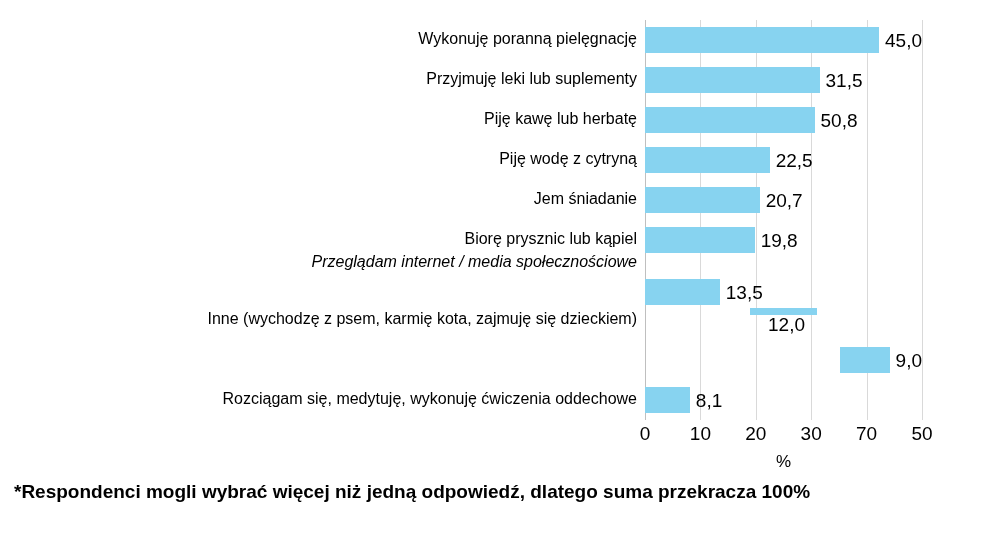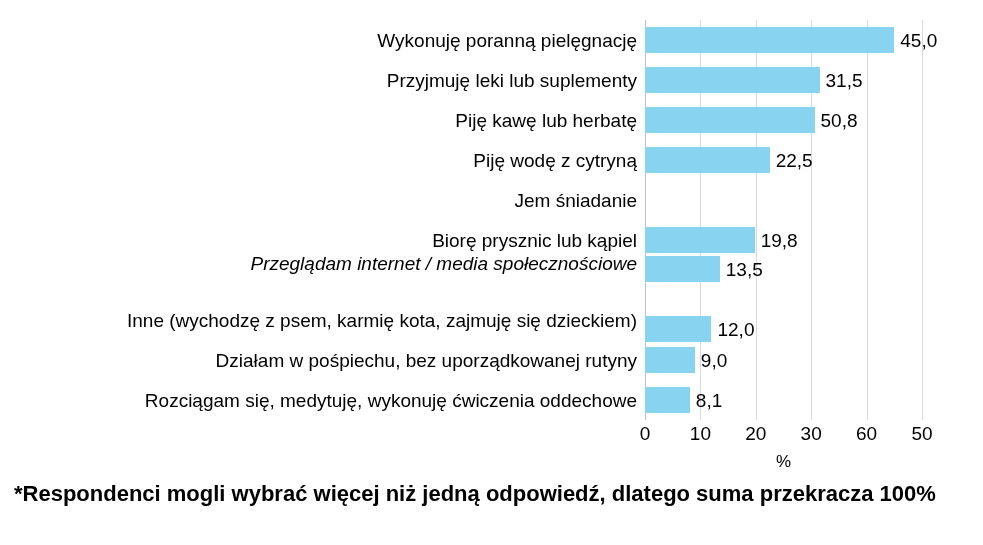--- a/index.html
+++ b/index.html
@@ -21,21 +21,20 @@
     box-sizing: border-box;
   }
 
   
   .plot-area {
     position: absolute;
     left: 645px;
     top: 20px;
     width: 277px;   
     height: 400px;
-    padding-left: 40px;
   }
   .gridlines {
     position: absolute;
     inset: 0;
     pointer-events: none;
   }
   .gridline {
     position: absolute;
     top: 0;
     bottom: 0;
@@ -79,21 +78,21 @@
     position: absolute;
     left: 0;
     top: 20px;
     width: 637px;
     height: 400px;
   }
   .cat-label {
     position: absolute;
     right: 0;
     text-align: right;
-    font-size: 19px;
+    font-size: 16px;
     line-height: 1;
     white-space: nowrap;
     color: #000;
   }
 
   
   .xticks {
     position: absolute;
     left: 645px;
     top: 424px;
@@ -115,41 +114,40 @@
     width: 277px;
     text-align: center;
     font-size: 17px;
     color: #000;
   }
 
   .footnote {
     position: absolute;
     left: 14px;
     top: 481px;
-    font-size: 22px;
+    font-size: 19px;
     font-weight: bold;
     color: #000;
     white-space: nowrap;
   }
 </style>
 </head>
 <body>
 
 <div class="chart-wrap">
 
   <div class="cat-labels">
       <div class="cat-label" style="top: 11px;">Wykonuję poranną pielęgnację</div>
       <div class="cat-label" style="top: 51px; margin-left: 25px;">Przyjmuję leki lub suplementy</div>
       <div class="cat-label" style="top: 91px;">Piję kawę lub herbatę</div>
       <div class="cat-label" style="top: 131px;">Piję wodę z cytryną</div>
       <div class="cat-label" style="top: 171px;">Jem śniadanie</div>
       <div class="cat-label" style="top: 211px;">Biorę prysznic lub kąpiel</div>
       <div class="cat-label" style="top: 234px; font-style: italic;">Przeglądam internet / media społecznościowe</div>
       <div class="cat-label" style="top: 291px;">Inne (wychodzę z psem, karmię kota, zajmuję się dzieckiem)</div>
-      <div class="cat-label" style="top: 331px;">Działam w pośpiechu, bez uporządkowanej rutyny</div>
       <div class="cat-label" style="top: 371px;">Rozciągam się, medytuję, wykonuję ćwiczenia oddechowe</div>
     </div>
 
   <div class="plot-area">
     <div class="gridlines">
         <div class="gridline" style="left: 0px;"></div>
         <div class="gridline" style="left: 55.4px;"></div>
         <div class="gridline" style="left: 110.8px;"></div>
         <div class="gridline" style="left: 166.2px;"></div>
         <div class="gridline" style="left: 221.6px;"></div>
@@ -166,47 +164,51 @@
           <span class="bar-value">31,5</span>
         </div>
         <div class="row" style="top: 87px; height: 26px;">
           <div class="bar" style="width: 169.524px; background: rgb(135, 211, 240);"></div>
           <span class="bar-value">50,8</span>
         </div>
         <div class="row" style="top: 127px; height: 26px;">
           <div class="bar" style="width: 124.65px; background: rgb(135, 211, 240);"></div>
           <span class="bar-value">22,5</span>
         </div>
+        <div class="row" style="top: 167px; height: 26px;">
+          <div class="bar" style="width: 114.678px; background: rgb(135, 211, 240);"></div>
+          <span class="bar-value">20,7</span>
+        </div>
         <div class="row" style="top: 207px; height: 26px;">
           <div class="bar" style="width: 109.692px; background: rgb(135, 211, 240);"></div>
           <span class="bar-value">19,8</span>
         </div>
-        <div class="row" style="top: 236px; height: 26px;">
+        <div class="row" style="top: 259px; height: 26px;">
           <div class="bar" style="width: 74.79px; background: rgb(135, 211, 240);"></div>
           <span class="bar-value">13,5</span>
         </div>
-        <div class="row" style="top: 296px; height: 26px;">
+        <div class="row" style="top: 288px; height: 26px; flex-direction: column;">
           <div class="bar" style="width: 66.48px; background: rgb(135, 211, 240);"></div>
           <span class="bar-value">12,0</span>
         </div>
-        <div class="row" style="top: 327px; height: 26px;">
+        <div class="row" style="top: 327px; height: 26px; justify-content: flex-end;">
           <div class="bar" style="width: 49.86px; background: rgb(135, 211, 240);"></div>
           <span class="bar-value">9,0</span>
         </div>
         <div class="row" style="top: 367px; height: 26px;">
           <div class="bar" style="width: 44.874px; background: rgb(135, 211, 240);"></div>
           <span class="bar-value">8,1</span>
         </div>
       </div>
   </div>
 
   <div class="xticks">
       <div class="xtick" style="left: 0px;">0</div>
       <div class="xtick" style="left: 55.4px;">10</div>
       <div class="xtick" style="left: 110.8px;">20</div>
       <div class="xtick" style="left: 166.2px;">30</div>
-      <div class="xtick" style="left: 221.6px;">60</div>
+      <div class="xtick" style="left: 221.6px;">70</div>
       <div class="xtick" style="left: 277px;">50</div>
     </div>
   <div class="xlabel">%</div>
 
   <div class="footnote">*Respondenci mogli wybrać więcej niż jedną odpowiedź, dlatego suma przekracza 100%</div>
 </div>
 
 </body></html>

